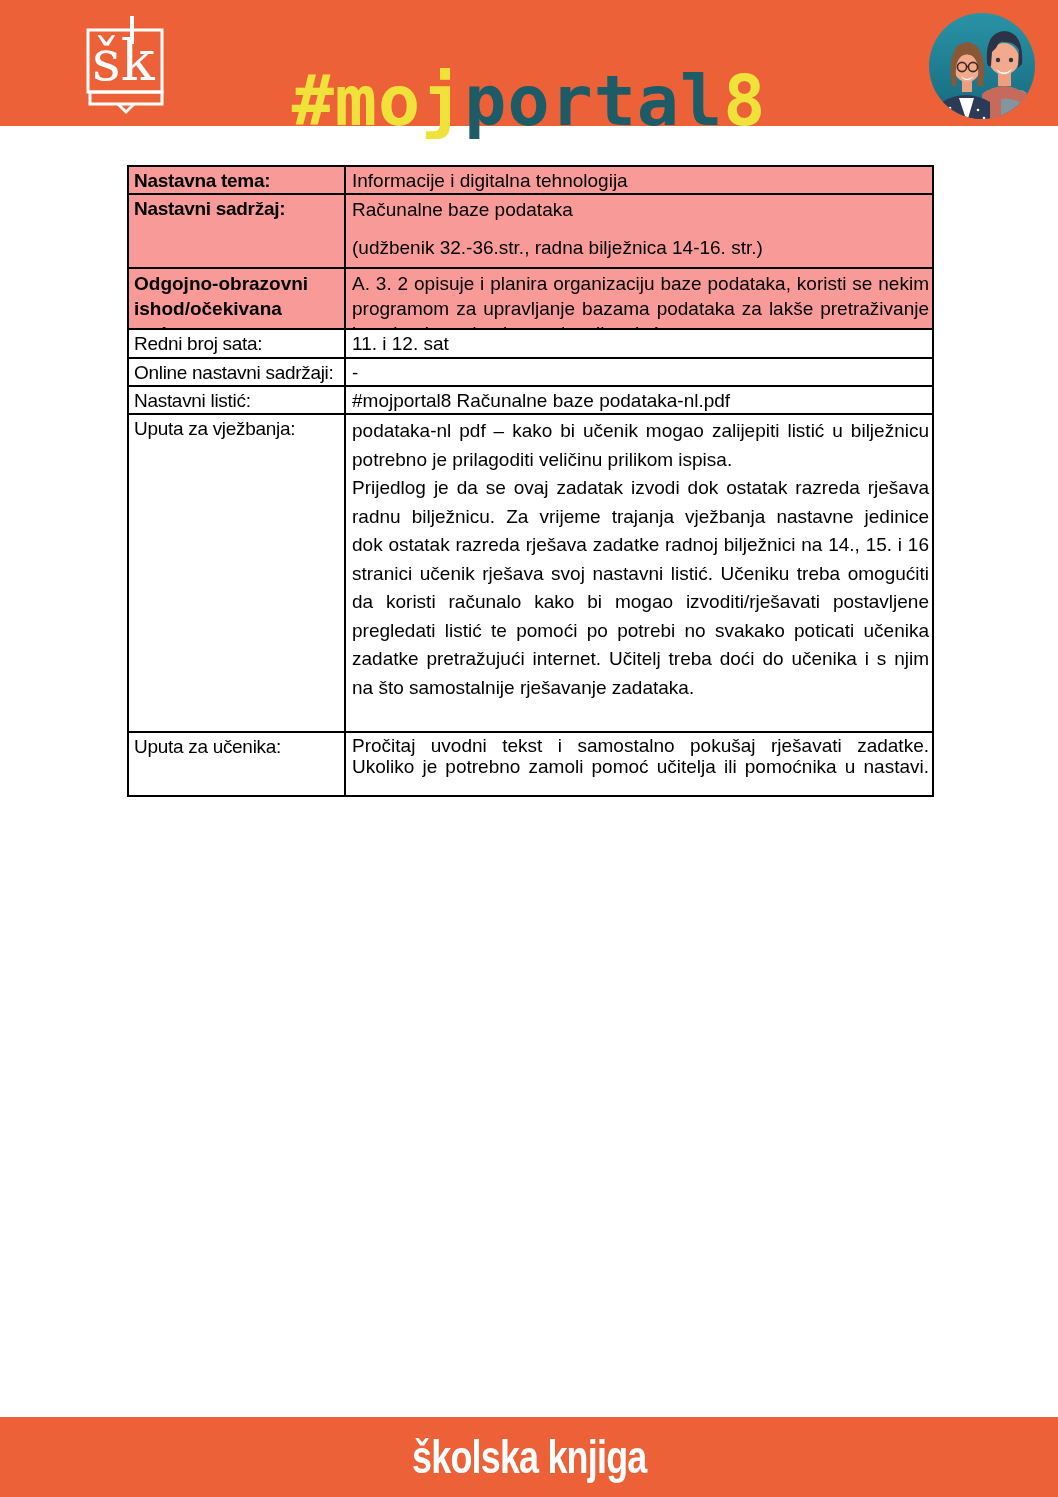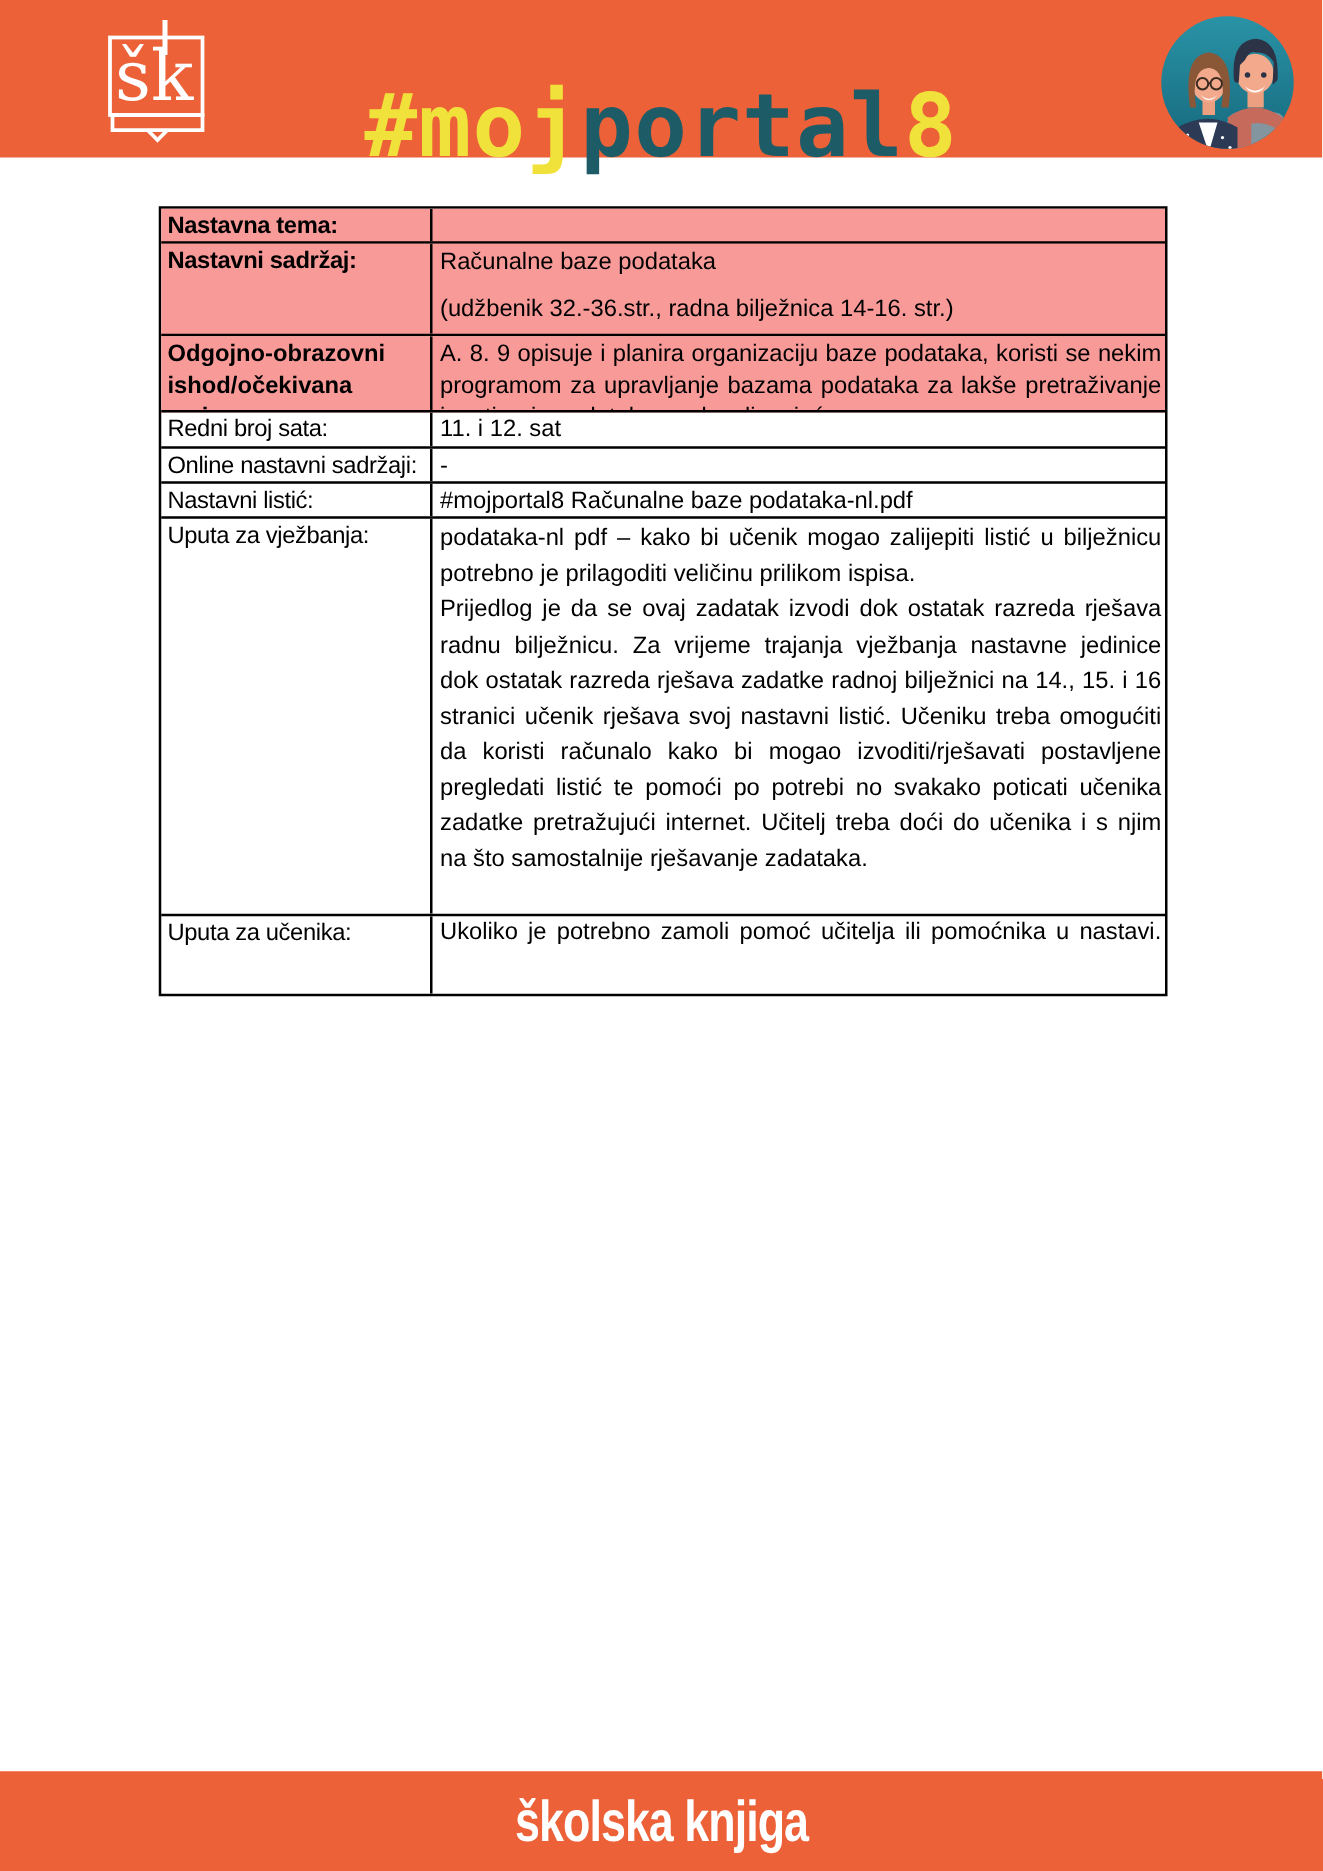--- a/index.html
+++ b/index.html
@@ -133,35 +133,38 @@
           <path d="M35 66 Q41 72 48 66 Q45 70 41 70 Q37 70 35 66 Z" fill="#ffffff"></path>
         </g>
       </svg>
     </div>
   </div>
 
   <div class="lptable">
 
     <div class="row pink r1">
       <div class="cell-l bold nowrap">Nastavna tema:</div>
+      <div class="cell-r">
+          <div class="tline">Informacije i digitalna tehnologija</div>
+        </div>
     </div>
 
     <div class="row pink r2">
       <div class="cell-l bold nowrap">Nastavni sadržaj:</div>
       <div class="cell-r">
           <div class="tline">Računalne baze podataka</div>
           <div class="tline blank">&nbsp;</div>
           <div class="tline">(udžbenik 32.-36.str., radna bilježnica 14-16. str.)</div>
         </div>
     </div>
 
     <div class="row pink r3">
       <div class="cell-l bold">Odgojno-obrazovni ishod/očekivana razina:</div>
       <div class="cell-r">
-          <div class="tline j">A. 8. 9 opisuje i planira organizaciju baze podataka, koristi se nekim</div>
+          <div class="tline j">A. 3. 2 opisuje i planira organizaciju baze podataka, koristi se nekim</div>
           <div class="tline j">programom za upravljanje bazama podataka za lakše pretraživanje</div>
           <div class="tline">i sortiranje podataka- zadovoljavajuća</div>
         </div>
     </div>
 
     <div class="row r4">
       <div class="cell-l nowrap">Redni broj sata:</div>
       <div class="cell-r">
           <div class="tline">11. i 12. sat</div>
         </div>
@@ -193,20 +196,21 @@
           <div class="tline j">da koristi računalo kako bi mogao izvoditi/rješavati postavljene</div>
           <div class="tline j">pregledati listić te pomoći po potrebi no svakako poticati učenika</div>
           <div class="tline j">zadatke pretražujući internet. Učitelj treba doći do učenika i s njim</div>
           <div class="tline">na što samostalnije rješavanje zadataka.</div>
         </div>
     </div>
 
     <div class="row r8">
       <div class="cell-l nowrap">Uputa za učenika:</div>
       <div class="cell-r">
+          <div class="tline j">Pročitaj uvodni tekst i samostalno pokušaj rješavati zadatke.</div>
           <div class="tline j">Ukoliko je potrebno zamoli pomoć učitelja ili pomoćnika u nastavi.</div>
         </div>
     </div>
 
   </div>
 
   <div class="footer">
     <span class="footer-brand">školska knjiga</span>
   </div>
 

